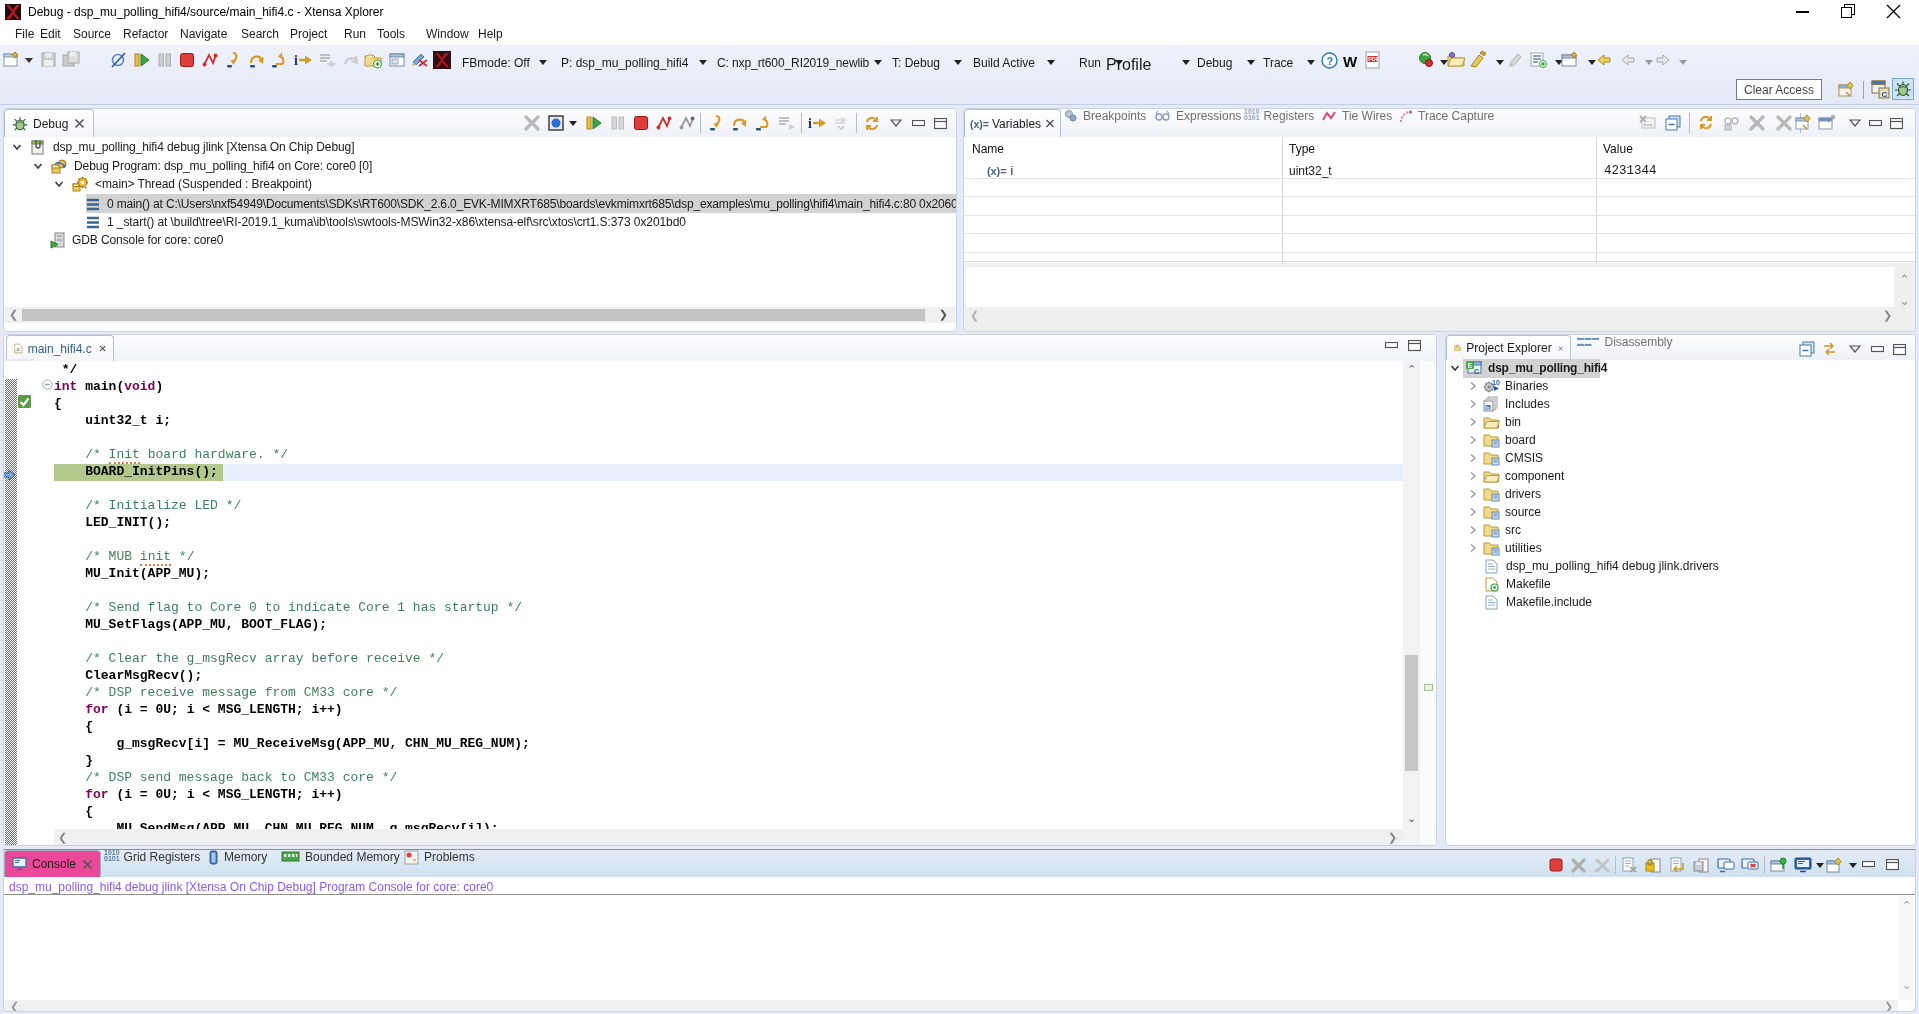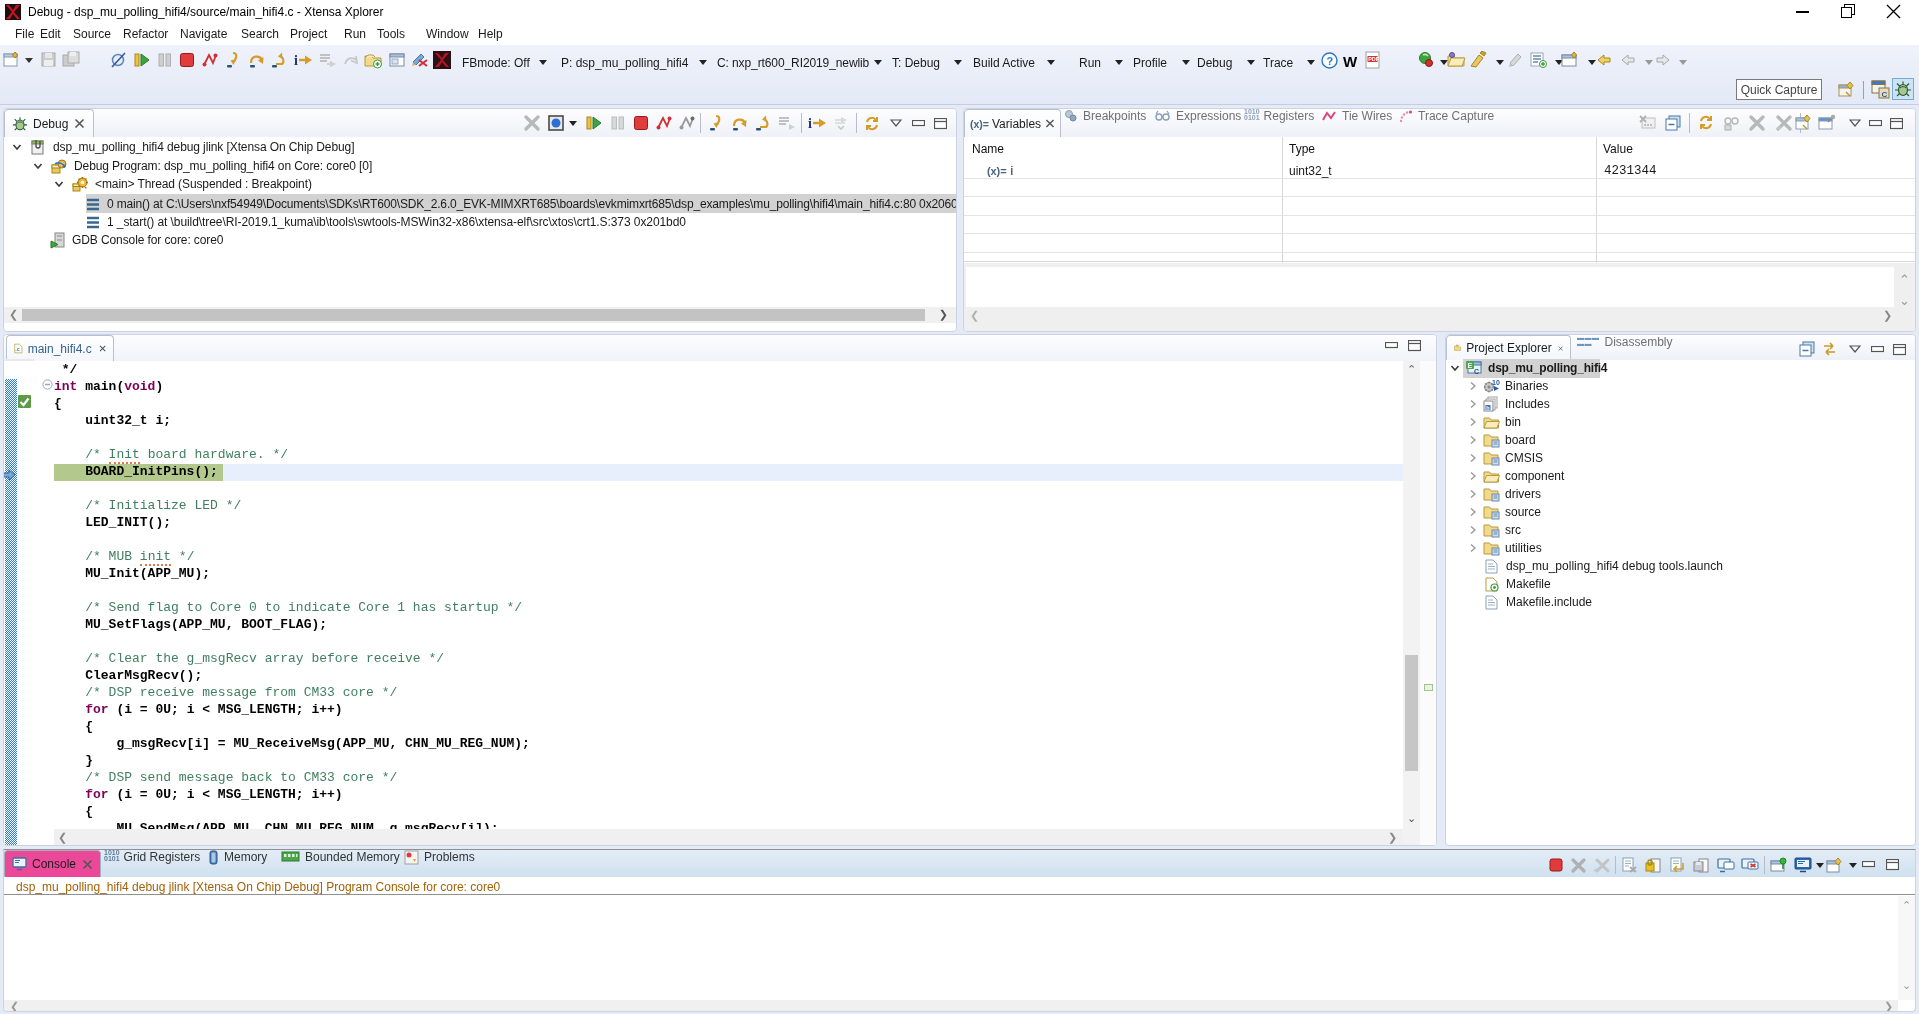--- a/index.html
+++ b/index.html
@@ -147,21 +147,21 @@
   <div class="ab tx" style="left:561px;top:11px;font-size:12px">P: dsp_mu_polling_hifi4</div>
   <div class="ab" style="left:699px;top:15px;width:0;height:0;border:4px solid transparent;border-top:5px solid #222"></div>
   <div class="ab tx" style="left:717px;top:11px;font-size:12px;letter-spacing:-0.1px">C: nxp_rt600_RI2019_newlib</div>
   <div class="ab" style="left:874px;top:15px;width:0;height:0;border:4px solid transparent;border-top:5px solid #222"></div>
   <div class="ab tx" style="left:892px;top:11px;font-size:12px">T: Debug</div>
   <div class="ab" style="left:954px;top:15px;width:0;height:0;border:4px solid transparent;border-top:5px solid #222"></div>
   <div class="ab tx" style="left:973px;top:11px;font-size:12px">Build Active</div>
   <div class="ab" style="left:1047px;top:15px;width:0;height:0;border:4px solid transparent;border-top:5px solid #222"></div>
   <div class="ab tx" style="left:1079px;top:11px;font-size:12px">Run</div>
   <div class="ab" style="left:1115px;top:15px;width:0;height:0;border:4px solid transparent;border-top:5px solid #222"></div>
-  <div class="ab tx" style="left:1133px;top:11px;font-size:12px">Profile</div>
+  <div class="ab tx" style="left:1106px;top:11px;font-size:16px">Profile</div>
   <div class="ab" style="left:1182px;top:15px;width:0;height:0;border:4px solid transparent;border-top:5px solid #222"></div>
   <div class="ab tx" style="left:1197px;top:11px;font-size:12px">Debug</div>
   <div class="ab" style="left:1247px;top:15px;width:0;height:0;border:4px solid transparent;border-top:5px solid #222"></div>
   <div class="ab tx" style="left:1263px;top:11px;font-size:12px">Trace</div>
   <div class="ab" style="left:1307px;top:15px;width:0;height:0;border:4px solid transparent;border-top:5px solid #222"></div>
   <svg class="ab" style="left:1321px;top:7px" width="17" height="17" viewBox="0 0 17 17">
       <circle cx="8.5" cy="8.5" r="7.5" fill="#fff" stroke="#2878c8" stroke-width="1.4"></circle>
       <text x="5.5" y="12.5" font-size="11" font-weight="bold" fill="#2878c8">?</text>
     </svg>
   <div class="ab" style="left:1343px;top:8px;font-size:15px;font-weight:bold;color:#000">W</div>
@@ -208,21 +208,21 @@
     </svg>
   <svg class="ab" style="left:1619px;top:6px" width="19" height="18" viewBox="0 0 19 18">
       <path d="M9 4 L3 9 L9 14 v-3 h6 v-4 h-6 z" fill="#e8e8e8" stroke="#a8a8a8"></path>
     </svg>
   <div class="ab" style="left:1645px;top:15px;width:0;height:0;border:4px solid transparent;border-top:5px solid #999"></div>
   <svg class="ab" style="left:1653px;top:6px" width="19" height="18" viewBox="0 0 19 18">
       <path d="M10 4 L16 9 L10 14 v-3 h-6 v-4 h6 z" fill="#e8e8e8" stroke="#a8a8a8"></path>
     </svg>
   <div class="ab" style="left:1679px;top:15px;width:0;height:0;border:4px solid transparent;border-top:5px solid #999"></div>
 
-  <div class="ab" style="left:1736px;top:34px;width:86px;height:21px;background:#fff;border:1px solid #7a7a7a;font-size:12px;color:#444;display:flex;align-items:center;justify-content:center">Quick Capture</div>
+  <div class="ab" style="left:1736px;top:34px;width:86px;height:21px;background:#fff;border:1px solid #7a7a7a;font-size:12px;color:#444;display:flex;align-items:center;justify-content:center">Clear Access</div>
   <svg class="ab" style="left:1838px;top:36px" width="18" height="18" viewBox="0 0 18 18">
       <rect x="1" y="4" width="12" height="11" fill="#f8f4e8" stroke="#a8935c"></rect>
       <rect x="1" y="4" width="12" height="3" fill="#88b4dc" stroke="#a8935c"></rect>
       <path d="M12 1 l3 3.5 -3 3.5 -3-3.5z" fill="#e8c050" stroke="#a8881c"></path>
       <path d="M8 11 l4 4" stroke="#a8935c" stroke-width="1.5"></path>
     </svg>
   <div class="vline" style="left:1863px;top:36px;height:18px;background:#9aa0b0"></div>
   <svg class="ab" style="left:1871px;top:35px" width="20" height="20" viewBox="0 0 20 20">
       <rect x="1" y="1" width="13" height="12" fill="#f0f4f8" stroke="#8a7340"></rect>
       <rect x="1" y="1" width="13" height="3.5" fill="#3c78c8" stroke="#8a7340"></rect>
@@ -767,21 +767,21 @@
         <rect x="9" y="8" width="7" height="7" fill="#cfe0f2" stroke="#6888a8"></rect>
         <path d="M10.5 10 h4 M10.5 12 h4" stroke="#6888a8"></path>
       </svg>
     <span>utilities</span>
   </div>
   <div class="pet" style="left:39px;top:222px">
     <svg width="13" height="15" viewBox="0 0 13 15" style="margin-right:8px">
         <path d="M1 1 h7 l4 4 v9 h-11 z" fill="#fff" stroke="#8aa0b8"></path>
         <path d="M3 5 h5 M3 7.5 h7 M3 10 h7" stroke="#98b0c8" stroke-width="1"></path>
       </svg>
-    <span>dsp_mu_polling_hifi4 debug tools.launch</span>
+    <span>dsp_mu_polling_hifi4 debug jlink.drivers</span>
   </div>
   <div class="pet" style="left:39px;top:240px">
     <svg width="14" height="15" viewBox="0 0 14 15" style="margin-right:7px">
         <path d="M1 1 h7 l4 4 v9 h-11 z" fill="#fff" stroke="#b89b3c"></path>
         <circle cx="9.5" cy="10.5" r="3.5" fill="#fff" stroke="#3c9c3c" stroke-width="1.2"></circle>
         <circle cx="9.5" cy="10.5" r="1.4" fill="#3c9c3c"></circle>
       </svg>
     <span>Makefile</span>
   </div>
   <div class="pet" style="left:39px;top:258px">
@@ -899,21 +899,21 @@
   <div class="ab" style="left:1845px;top:13px;width:0;height:0;border:4px solid transparent;border-top:5px solid #222"></div>
   <svg class="ab" style="left:1858px;top:11px" width="13" height="7" viewBox="0 0 13 7">
       <rect x="0.5" y="0.5" width="12" height="5" fill="#fdfdfd" stroke="#555" stroke-width="1.2"></rect>
     </svg>
   <svg class="ab" style="left:1882px;top:9px" width="13" height="12" viewBox="0 0 13 12">
       <rect x="0.5" y="0.5" width="12" height="10" fill="#fdfdfd" stroke="#555" stroke-width="1.2"></rect>
       <rect x="0.5" y="0.5" width="12" height="3" fill="#fdfdfd" stroke="#555" stroke-width="1.2"></rect>
     </svg>
 
   <div class="ab" style="left:0;top:27px;width:1911px;height:18px;background:#fff;border-bottom:1px solid #909090"></div>
-  <div class="ab tx" style="left:12px;top:30px;color:#a16207">dsp_mu_polling_hifi4 debug jlink [Xtensa On Chip Debug] Program Console for core: core0</div>
+  <div class="ab tx" style="left:5px;top:30px;color:#8b5cf6">dsp_mu_polling_hifi4 debug jlink [Xtensa On Chip Debug] Program Console for core: core0</div>
 
   <div class="ab" style="left:0;top:46px;width:1894px;height:104px;background:#fff"></div>
   <div class="ab" style="left:1894px;top:46px;width:17px;height:104px;background:#f7f7f7"></div>
   <div class="arr" style="left:1898px;top:50px;color:#999">⌃</div>
   <div class="arr" style="left:1898px;top:130px;color:#999">⌄</div>
   <div class="sb" style="left:0;top:150px;width:1894px;height:13px"></div>
   <div class="arr" style="left:6px;top:151px;color:#999">❮</div>
   <div class="arr" style="left:1880px;top:151px;color:#999">❯</div>
 </div>
 

